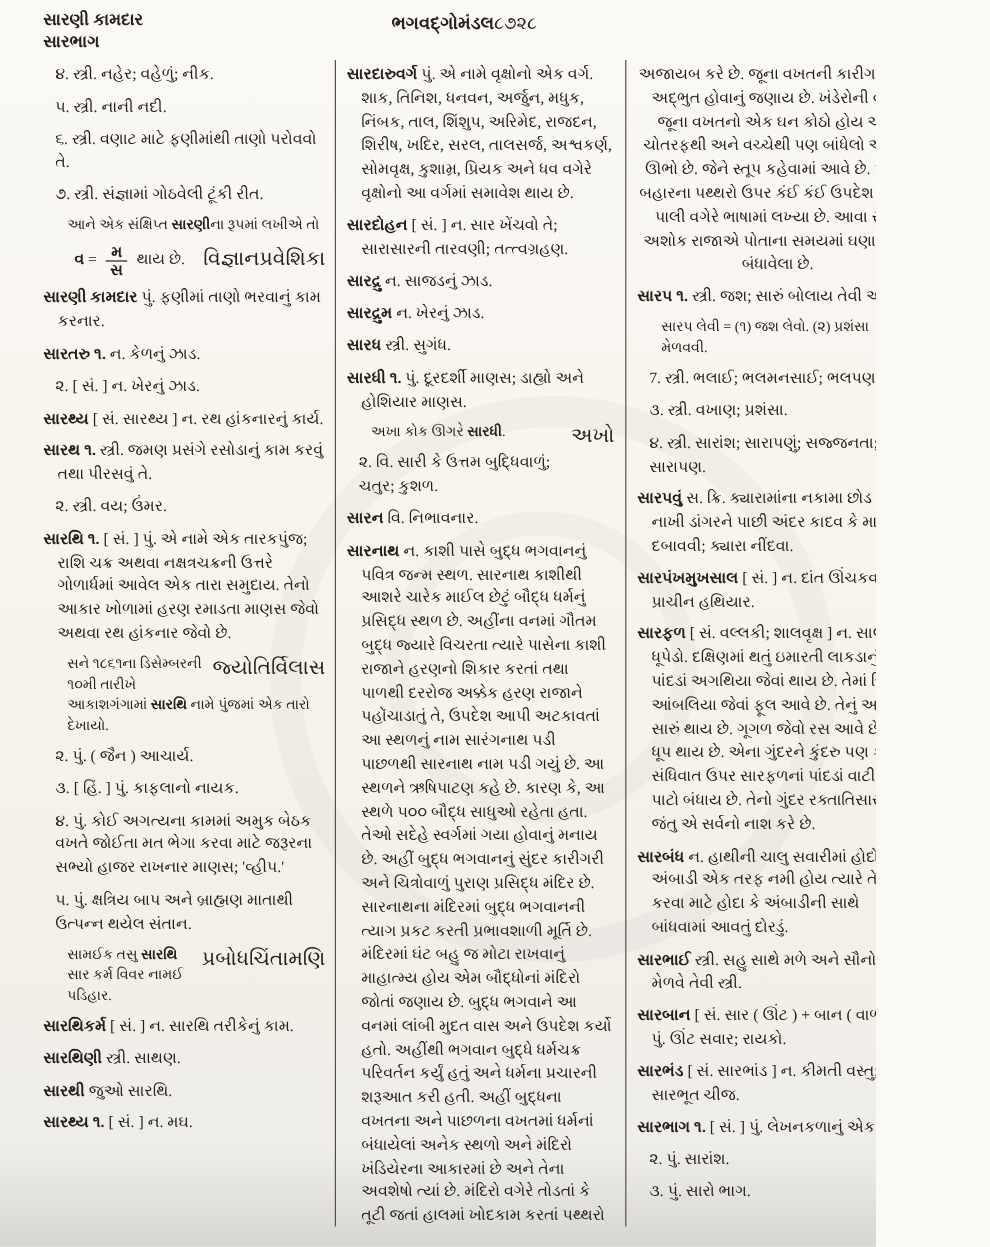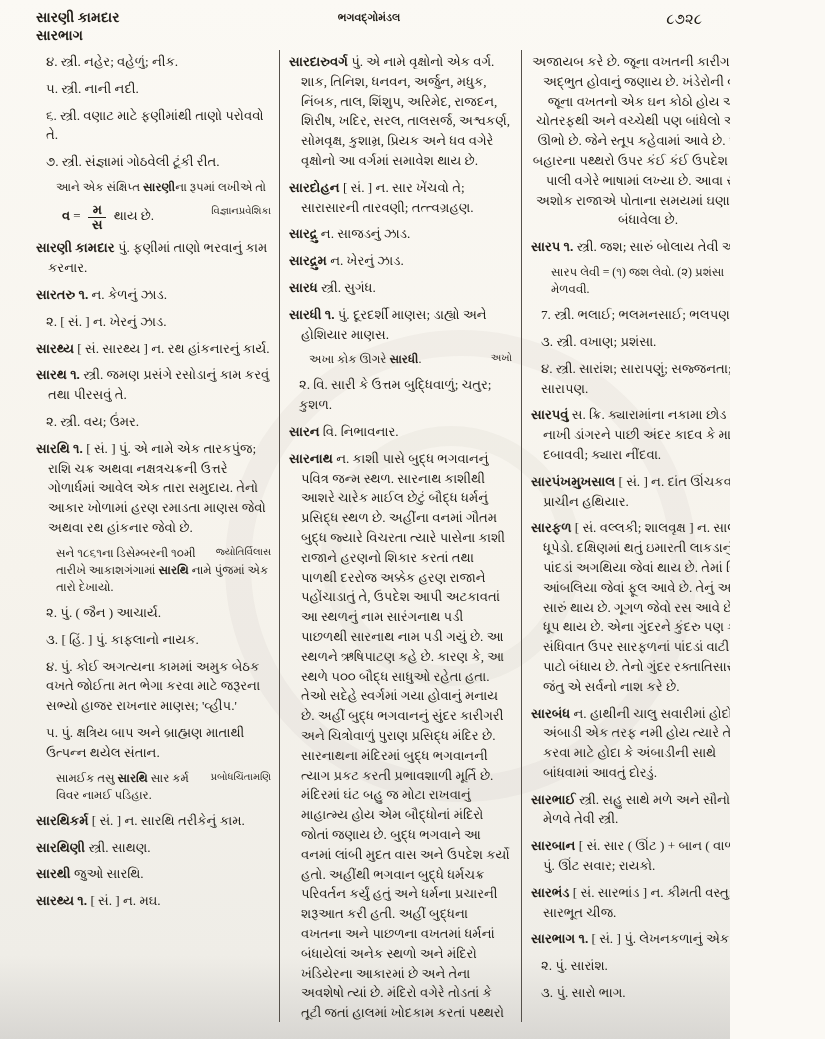--- a/index.html
+++ b/index.html
@@ -22,36 +22,36 @@
   .watermark:after{
     content:"";position:absolute;left:70px;top:70px;width:220px;height:220px;
     border:20px solid rgba(120,115,105,0.05);border-radius:50%;
   }
   header{
     display:grid;grid-template-columns:1fr auto 1fr;align-items:start;
     margin-bottom:6px;
   }
   .runhead{font-weight:bold;font-size:14px;}
   .runhead2{font-weight:bold;font-size:14px;margin-top:2px;}
-  .head-center{font-weight:bold;font-size:11px;text-align:left;padding-top:1px;}
-  .head-right{text-align:right;font-size:15px;padding-top:1px;}
+  .head-center{font-weight:bold;font-size:15px;text-align:left;padding-top:1px;}
+  .head-right{font-size:15px;padding-top:1px;}
   .cols{display:flex;height:972px;}
   .col{
     width:243px;flex:0 0 243px;height:972px;overflow:hidden;
     padding:2px 8px 0 0;box-sizing:border-box;
     font-size:13.2px;line-height:1.5;
   }
   .col.mid{border-left:1px solid #55504a;border-right:1px solid #55504a;padding:2px 9px 0 9px;}
   .col.last{padding:2px 0 0 9px;}
   .blk{margin:0 0 7px 0;}
   .entry{text-indent:-12px;padding-left:12px;}
   .para{text-indent:0;padding-left:0;text-align:center;}
   .sub{padding-left:10px;}
   .note{padding-left:20px;font-size:11.8px;line-height:1.45;}
-  .note .src, .formula .src{float:right;font-size:10px;}
+  .note .src, .formula .src{float:right;font-size:17px;}
   .formula{padding-left:26px;font-size:13px;}
   .frac{display:inline-block;vertical-align:middle;text-align:center;line-height:1.05;margin:0 4px;font-weight:bold;}
   .frac .num{display:block;border-bottom:1.4px solid #24201a;padding:0 4px;}
   .frac .den{display:block;padding:0 4px;}
   .formula .lhs{font-weight:bold;}
   b{font-weight:bold;margin-top:36px;}
 </style>
 </head>
 <body>
 

